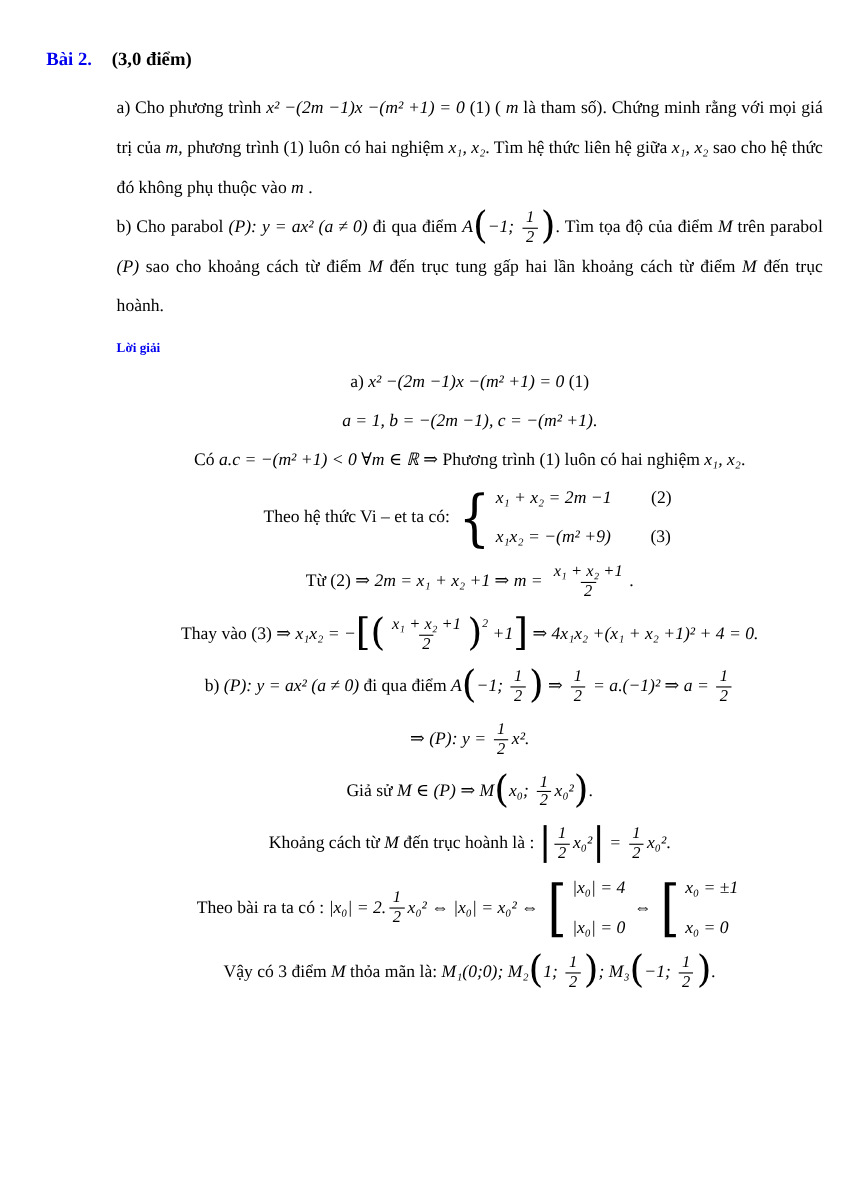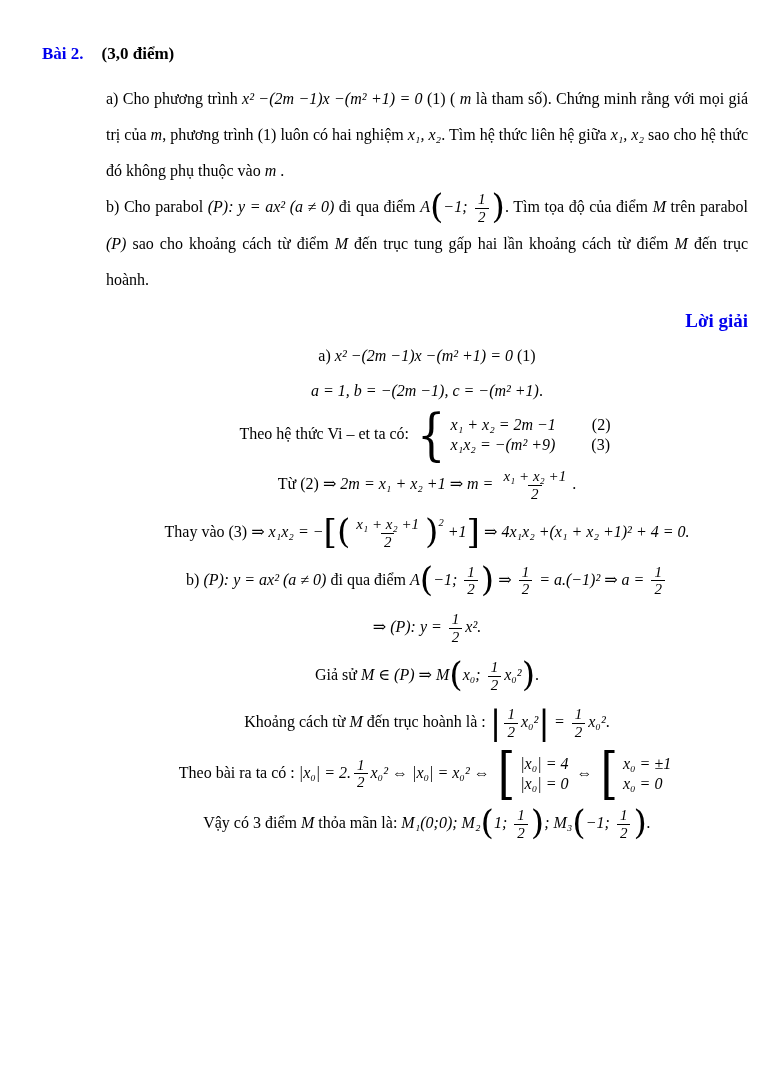--- a/index.html
+++ b/index.html
@@ -5,55 +5,56 @@
   html,body{margin:0;padding:0;background:#ffffff;}
   .page{
     position:relative;width:770px;height:1089px;background:var(--background,#fff);
     font-family:"Liberation Serif","DejaVu Serif",serif;
     font-size:16px;color:var(--text,#000);overflow:hidden;
   }
   .heading{position:absolute;top:44px;left:42px;display:flex;gap:18px;font-weight:bold;font-size:17px;}
   .ex-label{color:var(--accent,#0000ee);}
   .content{position:absolute;left:106px;top:81px;width:642px;}
   .para{line-height:36px;text-align:justify;margin:0;}
-  .solution-title{text-align:right;font-weight:bold;color:var(--accent,#0000ee);margin:12px 0 6px;font-size:19px;}
+  .solution-title{text-align:left;font-weight:bold;color:var(--accent,#0000ee);margin:12px 0 6px;font-size:12px;}
   .sline{margin:13px 0;line-height:1.4;white-space:nowrap;text-align:center;}
   .mi{font-style:italic;}
   .txt{font-style:normal;}
   .frac{display:inline-flex;flex-direction:column;align-items:center;vertical-align:middle;
         margin:0 3px;line-height:1.12;font-size:15px;font-style:italic;}
   .frac .num{padding:0 3px;}
   .frac .den{border-top:1px solid #000;padding:0 3px;}
   .big{font-size:215%;font-weight:300;vertical-align:middle;line-height:0;position:relative;top:-2px;
        font-style:normal;font-family:"DejaVu Serif",serif;}
   .bsup{font-size:66%;position:relative;top:-1.05em;font-style:italic;}
   .cases{display:inline-flex;align-items:center;vertical-align:middle;margin:0 4px;}
   .cbr{display:inline-block;font-size:280%;font-weight:200;line-height:0;margin-right:5px;
        transform:scaleY(1.25);font-style:normal;font-family:"DejaVu Serif",serif;}
-  .crows{display:inline-flex;flex-direction:column;row-gap:0;}
+  .crows{display:inline-flex;flex-direction:column;row-gap:16px;}
   .crow{display:flex;column-gap:36px;line-height:1.25;}
   .ctag{font-style:normal;}
 </style>
 </head>
 <body>
 
 <div class="page">
   <div class="heading">
     <span class="ex-label">Bài 2.</span>
     <span>(3,0 điểm)</span>
   </div>
   <div class="content">
     <p class="para"><span class="txt">a) Cho phương trình </span><span class="mi">x² −(2m −1)x −(m² +1) = 0</span><span class="txt"> (1) ( </span><span class="mi">m</span><span class="txt"> là tham số). Chứng minh rằng với mọi giá trị của </span><span class="mi">m</span><span class="txt">, phương trình (1) luôn có hai nghiệm </span><span class="mi">x₁, x₂</span><span class="txt">. Tìm hệ thức liên hệ giữa </span><span class="mi">x₁, x₂</span><span class="txt"> sao cho hệ thức đó không phụ thuộc vào </span><span class="mi">m</span><span class="txt"> .</span></p>
     <p class="para"><span class="txt">b) Cho parabol </span><span class="mi">(P): y = ax² (a ≠ 0)</span><span class="txt"> đi qua điểm </span><span class="mi">A</span><span class="big">(</span><span class="mi">−1; </span><span class="frac">
           <span class="num">1</span>
           <span class="den">2</span>
         </span><span class="big">)</span><span class="txt">. Tìm tọa độ của điểm </span><span class="mi">M</span><span class="txt"> trên parabol </span><span class="mi">(P)</span><span class="txt"> sao cho khoảng cách từ điểm </span><span class="mi">M</span><span class="txt"> đến trục tung gấp hai lần khoảng cách từ điểm </span><span class="mi">M</span><span class="txt"> đến trục hoành.</span></p>
     <div class="solution-title">Lời giải</div>
     <div class="sline"><span class="txt">a) </span><span class="mi">x² −(2m −1)x −(m² +1) = 0</span><span class="txt">  (1)</span></div>
     <div class="sline"><span class="mi">a = 1,  b = −(2m −1),  c = −(m² +1)</span><span class="txt">.</span></div>
+    <div class="sline"><span class="txt">Có </span><span class="mi">a.c = −(m² +1) &lt; 0  ∀m ∈ ℝ ⇒</span><span class="txt"> Phương trình (1) luôn có hai nghiệm </span><span class="mi">x₁, x₂</span><span class="txt">.</span></div>
     <div class="sline"><span class="txt">Theo hệ thức Vi – et ta có: </span><span class="cases">
           <span class="cbr">{</span>
           <span class="crows">
             <span class="crow">
               <span class="mi">x₁ + x₂ = 2m −1</span>
               <span class="ctag">(2)</span>
             </span>
             <span class="crow">
               <span class="mi">x₁x₂ = −(m² +9)</span>
               <span class="ctag">(3)</span>

